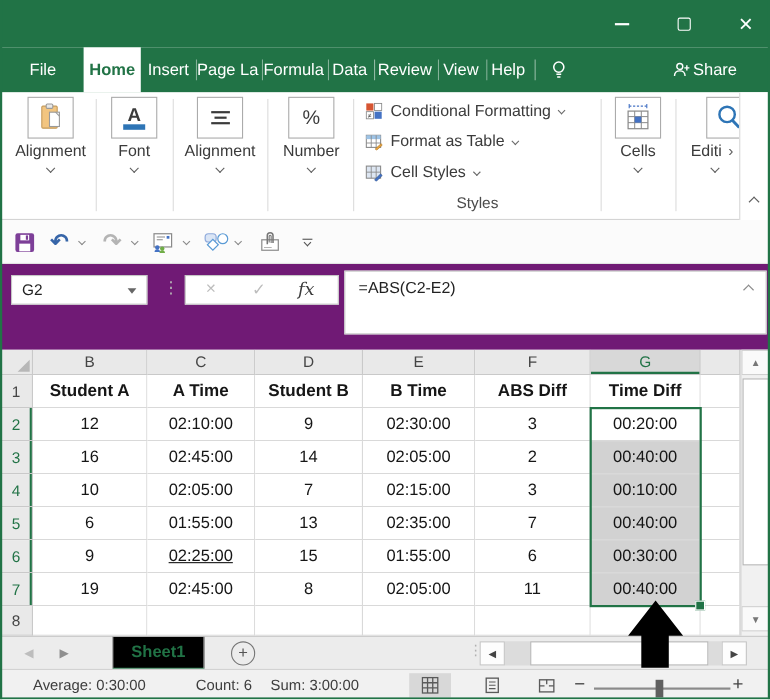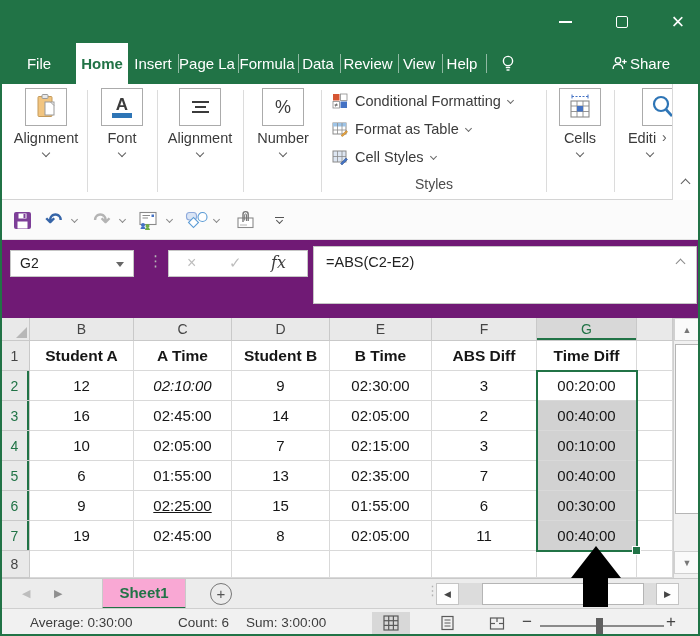--- a/index.html
+++ b/index.html
@@ -75,21 +75,21 @@
   .fill-handle{position:absolute;left:632px;top:546px;width:9px;height:9px;background:#217346;border:1.5px solid #fff;z-index:25;cursor:crosshair}
 
   
   .vscroll{position:absolute;left:673px;top:318px;width:27px;height:260px;background:#f1f1f1;border-left:1px solid #cfcfcf}
   .vs-btn{position:absolute;left:0;width:26px;height:23px;background:#fafafa;border:1px solid #d0d0d0;display:flex;align-items:center;justify-content:center;font-size:9px;color:#777;cursor:pointer}
   .vs-thumb{position:absolute;left:1px;top:26px;width:24px;height:170px;background:#fff;border:1px solid #b5b5b5;cursor:grab}
 
   
   .sheetbar{position:absolute;left:0;top:578px;width:700px;height:30px;background:#ececec;border-top:1px solid #c9c9c9}
   .navarr{position:absolute;top:8px;font-size:11px;cursor:pointer}
-  .sheettab{position:absolute;left:102px;top:0;width:84px;height:30px;background:#f9a8d4;border-left:1px solid #c9c9c9;border-right:1px solid #c9c9c9;border-bottom:2px solid #217346;color:#217346;font-weight:bold;font-size:15px;text-align:center;line-height:27px;cursor:pointer}
+  .sheettab{position:absolute;left:102px;top:0;width:84px;height:30px;background:#000000;border-left:1px solid #c9c9c9;border-right:1px solid #c9c9c9;border-bottom:2px solid #217346;color:#217346;font-weight:bold;font-size:15px;text-align:center;line-height:27px;cursor:pointer}
   .addsheet{position:absolute;left:210px;top:4px;width:22px;height:22px;border:1px solid #767676;border-radius:50%;color:#555;font-size:15px;line-height:19px;text-align:center;cursor:pointer}
   .sbdots{position:absolute;left:426px;top:4px;color:#b0b0b0;font-size:13px;cursor:ew-resize}
   .hs-btn{position:absolute;top:4px;width:23px;height:22px;background:#fdfdfd;border:1px solid #c4c4c4;display:flex;align-items:center;justify-content:center;font-size:9px;color:#444;cursor:pointer}
   .hs-track{position:absolute;left:459px;top:4px;width:198px;height:22px;background:#dcdcdc}
   .hs-thumb{position:absolute;left:482px;top:4px;width:162px;height:22px;background:#fff;border:1px solid #b5b5b5;cursor:grab}
 
   
   .statusbar{position:absolute;left:0;top:608px;width:700px;height:28px;background:#f1f1f1;border-top:1px solid #cfcfcf}
   .stxt{position:absolute;top:6px;font-size:13.5px;color:#3d3d3d;cursor:default}
   .viewbtn{position:absolute;top:3px;width:38px;height:22px;display:flex;align-items:center;justify-content:center;cursor:pointer}
@@ -358,21 +358,21 @@
       <div class="hcell rowsel" style="left: 0px; top: 203px; width: 30px; height: 30px; line-height: 30px;">7</div>
       <div class="hcell" style="left: 0px; top: 233px; width: 30px; height: 27px; line-height: 27px;">8</div>
       <div class="cell bold" style="left: 30px; top: 23px; width: 104px; height: 30px; line-height: 30px;">Student A</div>
       <div class="cell bold" style="left: 134px; top: 23px; width: 98px; height: 30px; line-height: 30px;">A Time</div>
       <div class="cell bold" style="left: 232px; top: 23px; width: 98px; height: 30px; line-height: 30px;">Student B</div>
       <div class="cell bold" style="left: 330px; top: 23px; width: 102px; height: 30px; line-height: 30px;">B Time</div>
       <div class="cell bold" style="left: 432px; top: 23px; width: 105px; height: 30px; line-height: 30px;">ABS Diff</div>
       <div class="cell bold" style="left: 537px; top: 23px; width: 100px; height: 30px; line-height: 30px;">Time Diff</div>
       <div class="cell" style="left: 637px; top: 23px; width: 36px; height: 30px; line-height: 30px;"></div>
       <div class="cell" style="left: 30px; top: 53px; width: 104px; height: 30px; line-height: 30px;">12</div>
-      <div class="cell" style="left: 134px; top: 53px; width: 98px; height: 30px; line-height: 30px; font-style: italic;">02:10:00</div>
+      <div class="cell" style="left: 134px; top: 53px; width: 98px; height: 30px; line-height: 30px;">02:10:00</div>
       <div class="cell" style="left: 232px; top: 53px; width: 98px; height: 30px; line-height: 30px;">9</div>
       <div class="cell" style="left: 330px; top: 53px; width: 102px; height: 30px; line-height: 30px;">02:30:00</div>
       <div class="cell" style="left: 432px; top: 53px; width: 105px; height: 30px; line-height: 30px;">3</div>
       <div class="cell" style="left: 537px; top: 53px; width: 100px; height: 30px; line-height: 30px;">00:20:00</div>
       <div class="cell" style="left: 637px; top: 53px; width: 36px; height: 30px; line-height: 30px;"></div>
       <div class="cell" style="left: 30px; top: 83px; width: 104px; height: 30px; line-height: 30px;">16</div>
       <div class="cell" style="left: 134px; top: 83px; width: 98px; height: 30px; line-height: 30px;">02:45:00</div>
       <div class="cell" style="left: 232px; top: 83px; width: 98px; height: 30px; line-height: 30px;">14</div>
       <div class="cell" style="left: 330px; top: 83px; width: 102px; height: 30px; line-height: 30px;">02:05:00</div>
       <div class="cell" style="left: 432px; top: 83px; width: 105px; height: 30px; line-height: 30px;">2</div>

